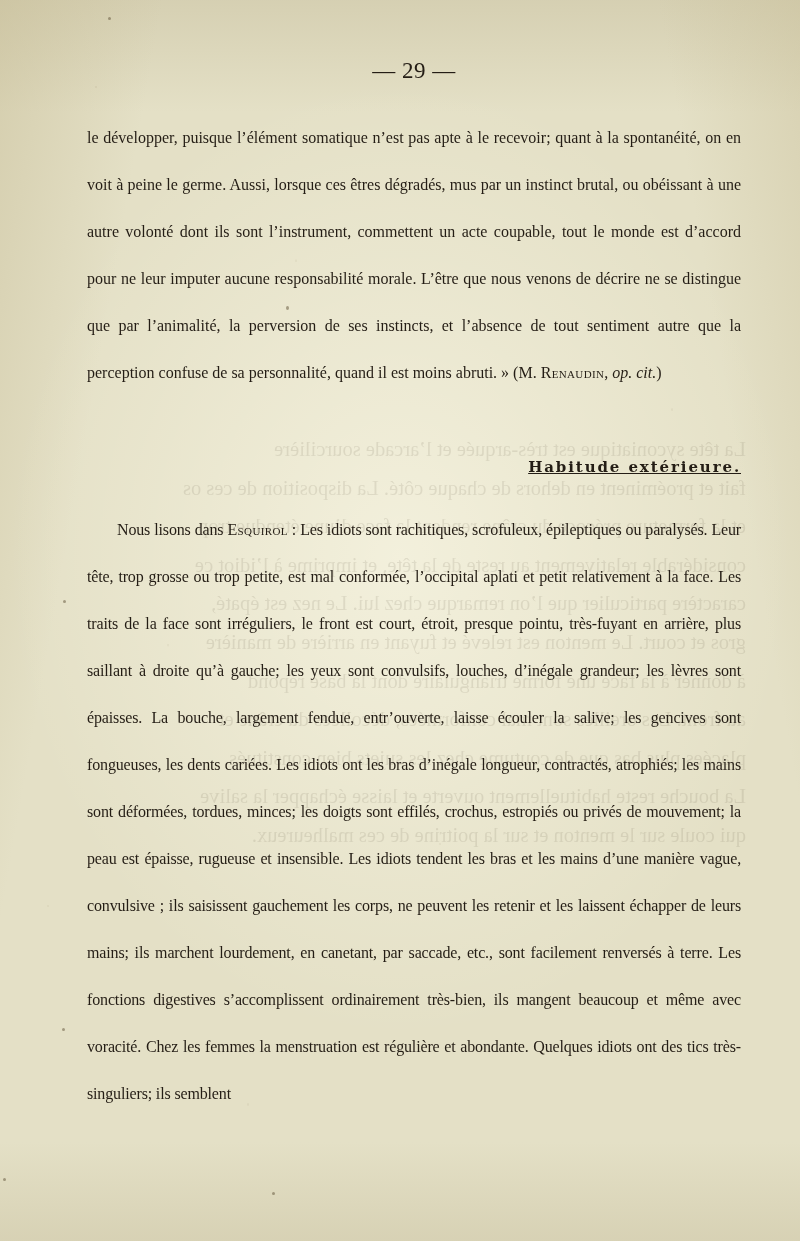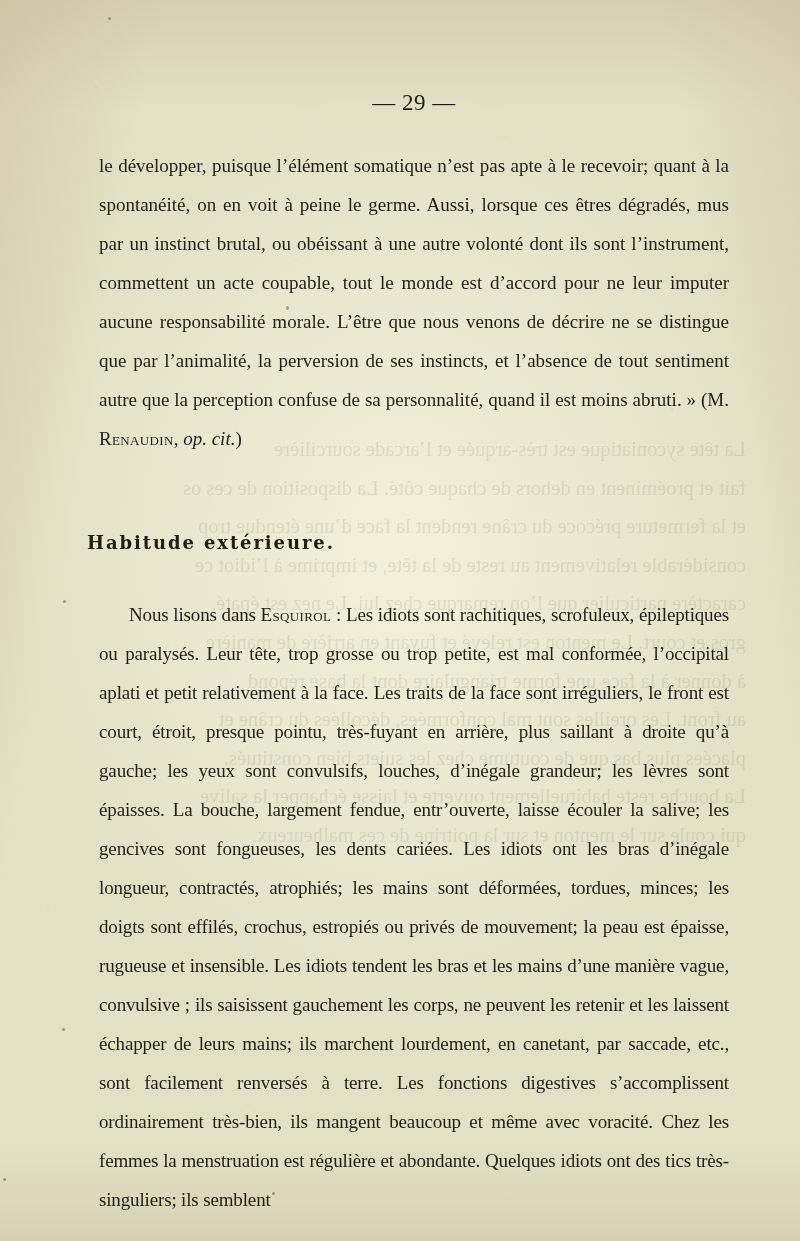--- a/index.html
+++ b/index.html
@@ -67,51 +67,52 @@
 
   .content {
     position: absolute;
     left: 87px;
     top: 0;
     width: 654px;
   }
 
   .folio {
     margin: 0;
-    padding-top: 90px;
+    padding-top: 58px;
     text-align: center;
     font-size: 23px;
     letter-spacing: 0.5px;
   }
 
   .body-block {
     margin-top: 30px;
   }
 
   p.para {
-    margin: 12px;
-    font-size: 19px;
-    line-height: 39px;
+    margin: 0;
+    font-size: 16px;
+    line-height: 47px;
     text-align: justify;
     text-justify: inter-word;
     text-indent: 0;
     hyphens: none;
   }
 
   p.para.indent { text-indent: 30px; }
 
   .section-heading {
     margin: 0;
     padding-top: 62px;
     padding-bottom: 30px;
-    text-align: left;
-    font-size: 18px;
+    text-align: right;
+    font-size: 15px;
     font-weight: bold;
     letter-spacing: 1.9px;
     font-family: "DejaVu Serif", "Liberation Serif", serif;
+    text-decoration: underline;
   }
 
   .sc {
     font-variant: small-caps;
     letter-spacing: 0.35px;
   }
 
   .it { font-style: italic; }
 
   .tight { letter-spacing: -0.15px; }

